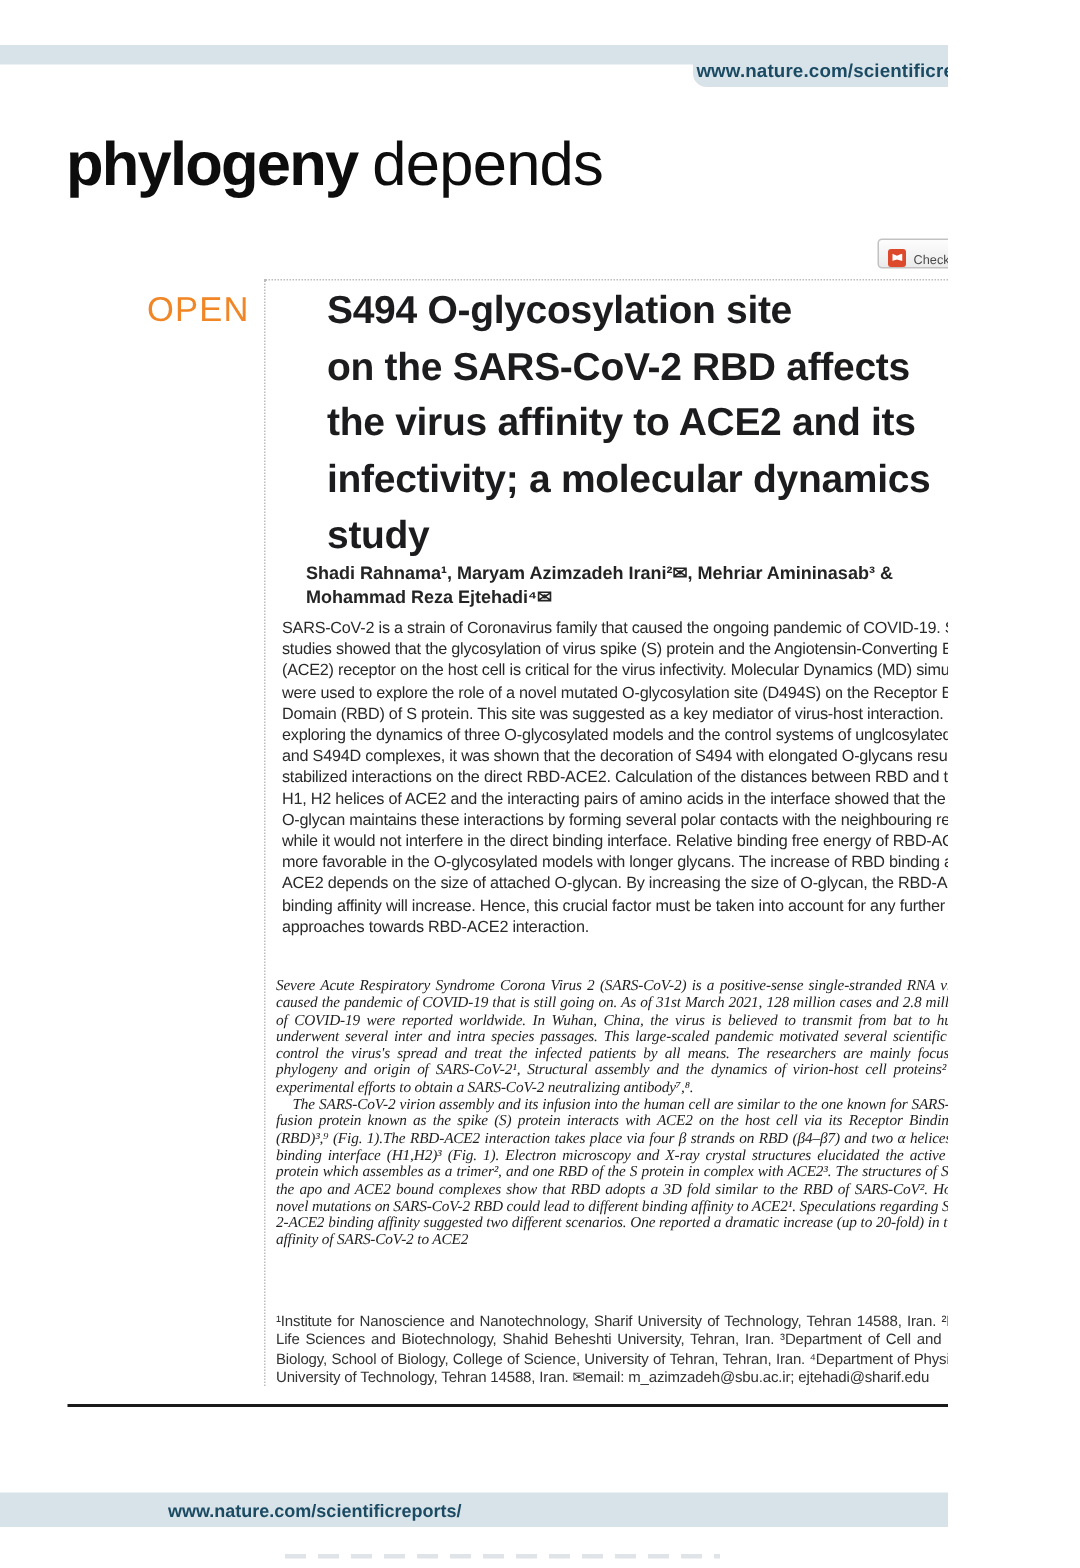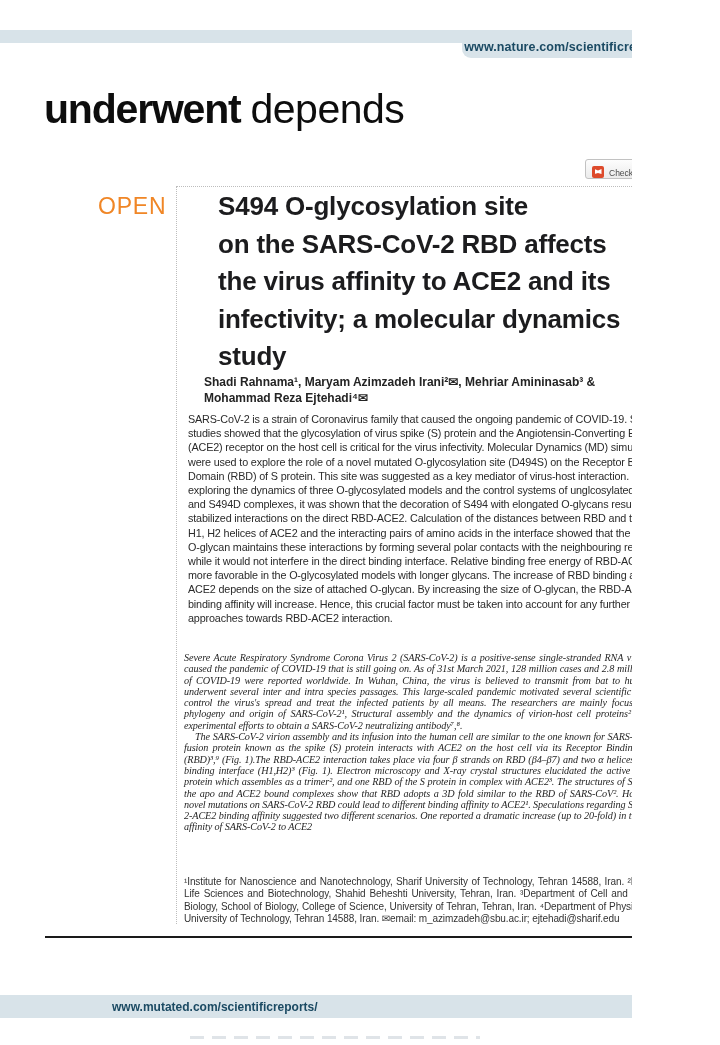--- a/index.html
+++ b/index.html
@@ -76,21 +76,21 @@
 <body>
 
 <div class="page">
 
   <div class="top-band"></div>
   <div class="top-tab">
     <span>www.nature.com/scientificreports</span>
   </div>
 
   <div class="logo">
-    <span class="w1">underwent</span><span class="w2">depends</span>
+    <span class="w1">phylogeny</span><span class="w2">depends</span>
   </div>
 
   <div class="badge">
     <span class="ic"></span>
     <span>Check for updates</span>
   </div>
 
   <div class="dot-h"></div>
   <div class="dot-v"></div>
 
@@ -110,18 +110,18 @@
   <div class="bodytext">
     <p>Severe Acute Respiratory Syndrome Corona Virus 2 (SARS-CoV-2) is a positive-sense single-stranded RNA virus which caused the pandemic of COVID-19 that is still going on. As of 31st March 2021, 128 million cases and 2.8 million deaths of COVID-19 were reported worldwide. In Wuhan, China, the virus is believed to transmit from bat to human¹ and underwent several inter and intra species passages. This large-scaled pandemic motivated several scientific groups to control the virus's spread and treat the infected patients by all means. The researchers are mainly focused on the phylogeny and origin of SARS-CoV-2¹, Structural assembly and the dynamics of virion-host cell proteins²⁻⁶ and the experimental efforts to obtain a SARS-CoV-2 neutralizing antibody⁷,⁸.</p>
     <p class="indent">The SARS-CoV-2 virion assembly and its infusion into the human cell are similar to the one known for SARS-CoV². The fusion protein known as the spike (S) protein interacts with ACE2 on the host cell via its Receptor Binding Domain (RBD)³,⁹ (Fig. 1).The RBD-ACE2 interaction takes place via four β strands on RBD (β4–β7) and two α helices on ACE2 binding interface (H1,H2)³ (Fig. 1). Electron microscopy and X-ray crystal structures elucidated the active form of S protein which assembles as a trimer², and one RBD of the S protein in complex with ACE2³. The structures of S protein in the apo and ACE2 bound complexes show that RBD adopts a 3D fold similar to the RBD of SARS-CoV². However, six novel mutations on SARS-CoV-2 RBD could lead to different binding affinity to ACE2¹. Speculations regarding SARS-CoV-2-ACE2 binding affinity suggested two different scenarios. One reported a dramatic increase (up to 20-fold) in the binding affinity of SARS-CoV-2 to ACE2</p>
   </div>
 
   <div class="affils">¹Institute for Nanoscience and Nanotechnology, Sharif University of Technology, Tehran 14588, Iran. ²Faculty of Life Sciences and Biotechnology, Shahid Beheshti University, Tehran, Iran. ³Department of Cell and Molecular Biology, School of Biology, College of Science, University of Tehran, Tehran, Iran. ⁴Department of Physics, Sharif University of Technology, Tehran 14588, Iran. ✉email: m_azimzadeh@sbu.ac.ir; ejtehadi@sharif.edu</div>
 
   <div class="foot-rule"></div>
 
   <div class="bot-band">
-    <span>www.mutated.com/scientificreports/</span>
+    <span>www.nature.com/scientificreports/</span>
   </div>
 
   <div class="next-preview"></div>
 
 </div>
 
 </body></html>

